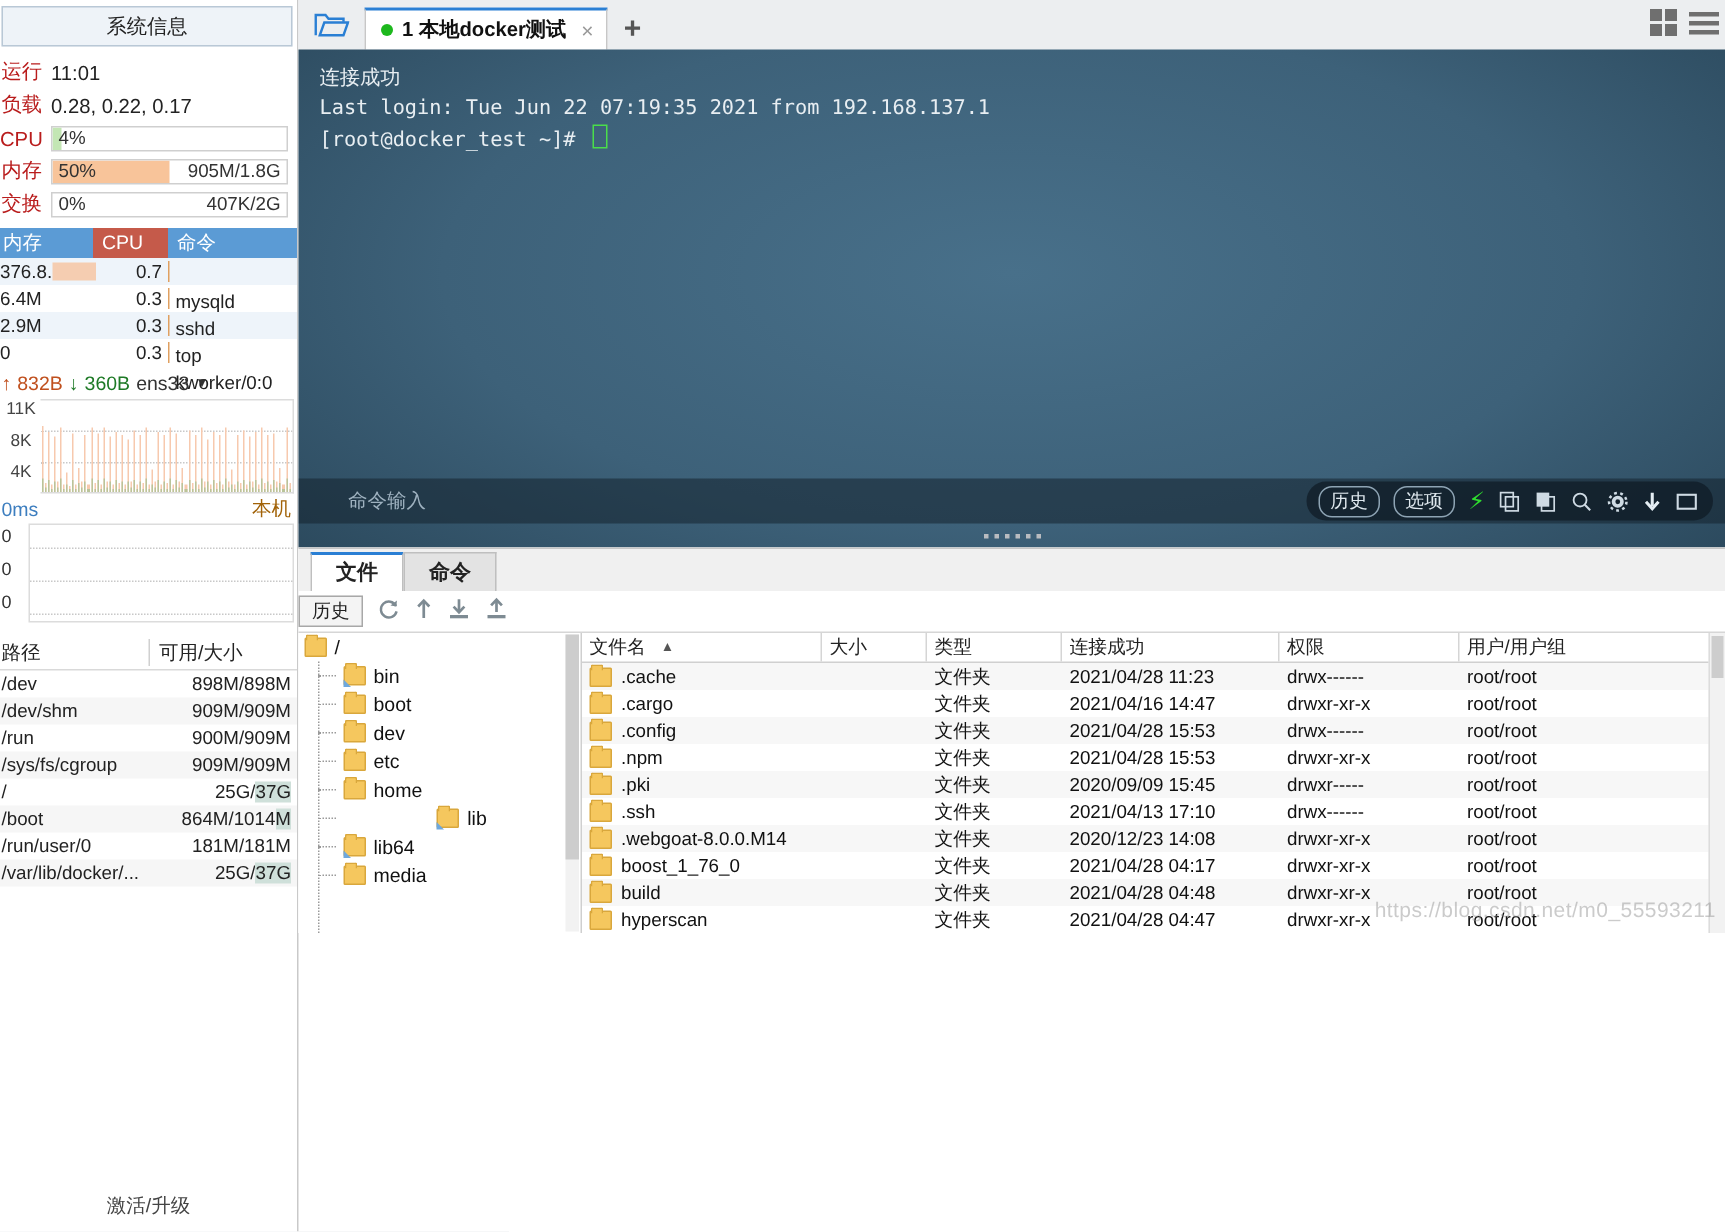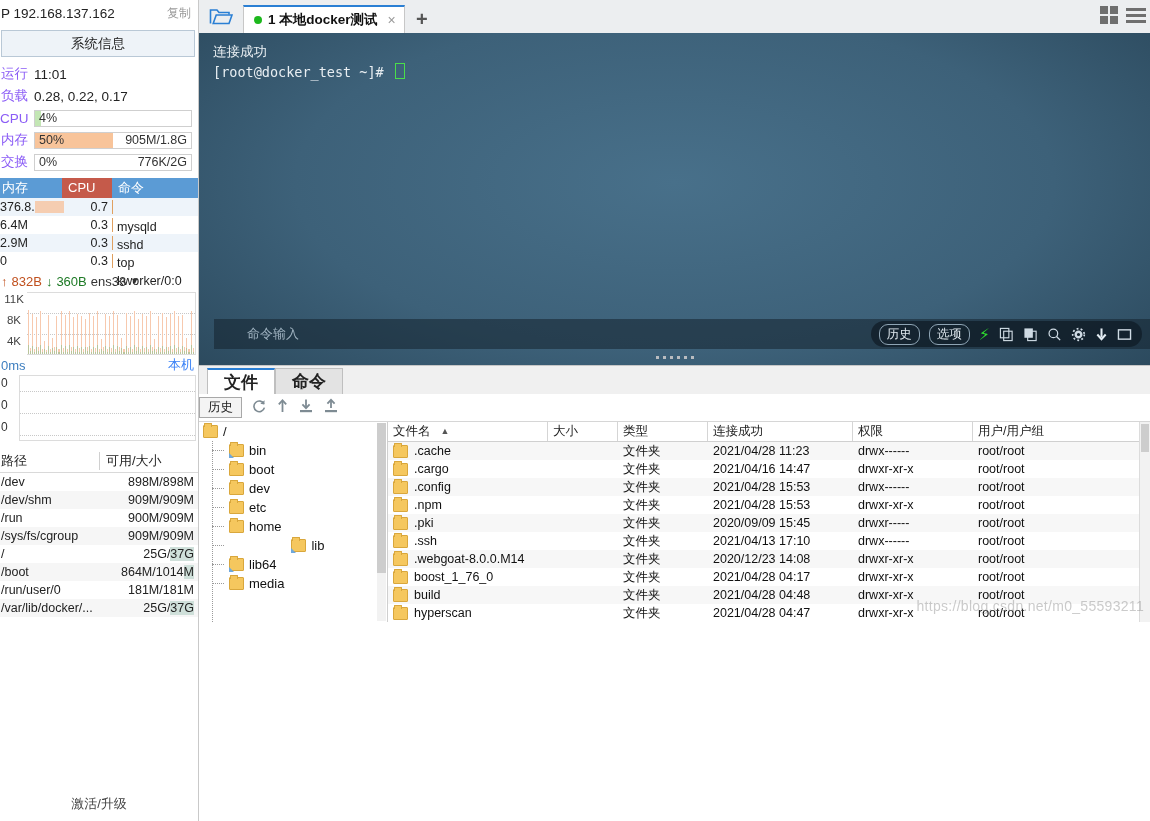--- a/index.html
+++ b/index.html
@@ -21,21 +21,21 @@
   .sync-row{height:30px;padding-left:2px;display:flex;align-items:center;gap:10px;}
   .sync-dot{width:11px;height:11px;border-radius:50%;background:#8e8e8e;display:inline-block;}
   .ip-row{height:26px;display:flex;align-items:center;padding-left:1px;}
   .ip-text{font-size:13.5px;color:#222;flex:1;}
   .copy-link{font-size:12px;color:#9a9a9a;padding-right:7px;}
   .sysinfo-btn{
     margin:4px 3px 6px 1px;height:25px;line-height:25px;text-align:center;
     background:#eef3f8;border:1px solid #b9c8d6;color:#222;font-size:13.5px;
   }
   .stat-line{height:22px;display:flex;align-items:center;font-size:13.5px;color:#222;}
-  .stat-key{width:34px;text-align:right;padding-right:6px;color:#8b5cf6;box-sizing:border-box;}
+  .stat-key{width:34px;text-align:right;padding-right:6px;color:#b91c1c;box-sizing:border-box;}
   .meter{
     position:relative;flex:1;height:17px;border:1px solid #cfcfcf;background:#fff;
     margin-right:6px;box-sizing:border-box;overflow:hidden;
   }
   .meter .fill{position:absolute;left:0;top:0;bottom:0;}
   .meter .mtxt{position:absolute;left:4px;top:0;line-height:15px;font-size:12.5px;color:#333;}
   .meter .mtxt-r{position:absolute;right:4px;top:0;line-height:15px;font-size:12.5px;color:#333;}
 
   
   .proc-head{display:flex;background:#5b9bd5;color:#fff;height:20px;align-items:center;font-size:13px;}
@@ -62,21 +62,21 @@
   .glabels div{height:21px;line-height:14px;text-align:center;}
   .gplot{position:absolute;left:26px;right:0;top:0;bottom:0;border:1px solid #dcdcdc;border-left:none;background:#fff;overflow:hidden;}
   .bars{position:absolute;left:0;right:0;bottom:0;top:0;display:flex;align-items:flex-end;gap:1px;padding:0 1px;box-sizing:border-box;}
   .bars span{flex:1;background:#f7c9ae;display:block;}
   .bars2{position:absolute;left:0;right:0;bottom:0;height:100%;display:flex;align-items:flex-end;gap:1px;padding:0 1px;box-sizing:border-box;}
   .bars2 span{flex:1;background:#b9c49a;display:block;}
   .gridline{position:absolute;left:0;right:0;border-top:1px dotted #c8c8c8;}
 
   .ping-head{height:20px;display:flex;align-items:center;font-size:13px;}
   .ping-left{color:#3d7ebf;flex:1;padding-left:1px;}
-  .ping-right{color:#3b82f6;padding-right:4px;}
+  .ping-right{color:#a16207;padding-right:4px;}
   .ping-wrap{position:relative;height:66px;margin:0 2px 0 1px;}
   .plabels{position:absolute;left:0;top:0;width:18px;font-size:12px;color:#333;}
   .plabels div{height:22px;line-height:16px;}
   .pplot{position:absolute;left:18px;right:0;top:0;bottom:0;border:1px solid #dcdcdc;background:#fff;}
 
   
   .disk-head{display:flex;height:22px;align-items:center;font-size:13px;color:#222;border-bottom:1px solid #d9d9d9;}
   .disk-head .dk1{width:100px;padding-left:1px;border-right:1px solid #d0d0d0;box-sizing:border-box;}
   .disk-head .dk2{flex:1;padding-left:6px;}
   .disk-row{display:flex;height:18px;align-items:center;font-size:12.5px;color:#222;}
@@ -111,39 +111,38 @@
     position:relative;height:518px;
     background:radial-gradient(ellipse 95% 120% at 50% 45%, #48708a 0%, #3d6179 42%, #2c4a5e 70%, #1b2b3a 100%);
     overflow:hidden;
   }
   .term-text{position:absolute;left:14px;top:8px;font-family:"DejaVu Sans Mono","Liberation Mono",monospace;font-size:13.5px;color:#e8eef2;line-height:21px;}
   .term-text .cn{font-family:"Liberation Sans",sans-serif;}
   .cursor{display:inline-block;width:8px;height:14px;border:1px solid #4ade4a;vertical-align:-2px;margin-left:3px;}
   .cmdbar{
     position:absolute;left:0;right:0;bottom:16px;height:30px;display:flex;align-items:center;
     background:rgba(20,34,46,.55);
-    margin-left:15px;
   }
   .cmdinput{flex:1;padding-left:33px;color:#9fb2c0;font-size:13px;}
   .cmdtools{
     display:flex;align-items:center;gap:9px;padding:0 10px 0 8px;height:26px;
     background:rgba(14,26,36,.7);border-radius:13px;margin-right:8px;
   }
   .pillbtn{border:1px solid #8ea4b4;border-radius:9px;padding:1px 7px;color:#dfe8ee;font-size:12.5px;}
   .ticon{color:#cfdbe4;font-size:14px;display:inline-flex;align-items:center;}
   .ticon.bolt{color:#2fdc2f;font-weight:bold;font-size:16px;}
   .splitter{position:absolute;left:0;right:0;bottom:0;height:16px;display:flex;align-items:center;justify-content:center;}
   .splitter .dots{display:flex;gap:4px;}
   .splitter .dots i{width:3px;height:3px;background:#b9bcc0;display:block;}
 
   
   .fm{flex:1;background:#fff;display:flex;flex-direction:column;position:relative;border-top:1px solid #c6c6c6;}
   .fm-tabs{height:28px;display:flex;align-items:flex-end;background:#f0f0f0;padding-left:8px;}
   .fm-tab{
-    height:26px;padding:0 16px;display:flex;align-items:center;font-size:17px;font-weight:bold;color:#222;
+    height:26px;padding:0 16px;display:flex;align-items:center;font-size:14px;font-weight:bold;color:#222;
     border:1px solid #bfbfbf;border-bottom:none;background:#e3e3e3;box-sizing:border-box;
   }
   .fm-tab.active{background:#fff;border-top:2px solid #2a7fd4;}
   .fm-path{height:27px;display:flex;align-items:center;border-bottom:1px solid #d6d6d6;}
   .fm-path .p{padding-left:9px;color:#888;font-size:13px;flex:1;}
   .fm-tools{display:flex;align-items:center;gap:9px;padding-right:10px;}
   .histbtn{border:1px solid #a8a8a8;background:#f4f4f4;padding:1px 8px;font-size:12.5px;color:#222;}
   .fmicon{color:#7e8b93;font-size:15px;}
   .fm-body{flex:1;display:flex;min-height:0;}
   .tree{width:188px;border-right:1px solid #cfcfcf;position:relative;overflow:hidden;background:#fff;}
@@ -181,24 +180,20 @@
   }
 </style>
 </head>
 <body>
 
 <div class="app">
 
   <div class="leftpanel">
 
 
-    <div class="ip-row">
-      <span class="ip-text">P 192.168.137.162</span>
-      <span class="copy-link">复制</span>
-    </div>
 
     <div class="sysinfo-btn">系统信息</div>
 
     <div class="stat-line">
       <span class="stat-key">运行</span>
       <span>11:01</span>
     </div>
     <div class="stat-line">
       <span class="stat-key">负载</span>
       <span>0.28, 0.22, 0.17</span>
@@ -218,21 +213,21 @@
         <span class="fill" id="fill1" style="width: 50%; background: rgb(248, 196, 154);"></span>
         <span class="mtxt">50%</span>
         <span class="mtxt-r">905M/1.8G</span>
       </span>
     </div>
     <div class="stat-line">
       <span class="stat-key">交换</span>
       <span class="meter">
         <span class="fill" id="fill2" style="width: 0%; background: rgb(248, 196, 154);"></span>
         <span class="mtxt">0%</span>
-        <span class="mtxt-r">776K/2G</span>
+        <span class="mtxt-r">407K/2G</span>
       </span>
     </div>
 
     <div style="margin-top:5px;">
       <div class="proc-head">
         <div class="c1">内存</div>
         <div class="c2">CPU</div>
         <div class="c3">命令</div>
       </div>
       <div id="proc-rows">
@@ -534,20 +529,21 @@
             <i></i>
             <i></i>
             <i></i>
           </span>
       </div>
     </div>
 
     <div class="term">
       <div class="term-text">
         <div class="cn">连接成功</div>
+        <div>Last login: Tue Jun 22 07:19:35 2021 from 192.168.137.1</div>
         <div><span>[root@docker_test ~]# </span><span class="cursor"></span></div>
       </div>
 
       <div class="cmdbar">
         <div class="cmdinput">命令输入</div>
         <div class="cmdtools">
           <span class="pillbtn">历史</span>
           <span class="pillbtn">选项</span>
           <span class="ticon bolt">⚡</span>
           <span class="ticon">

